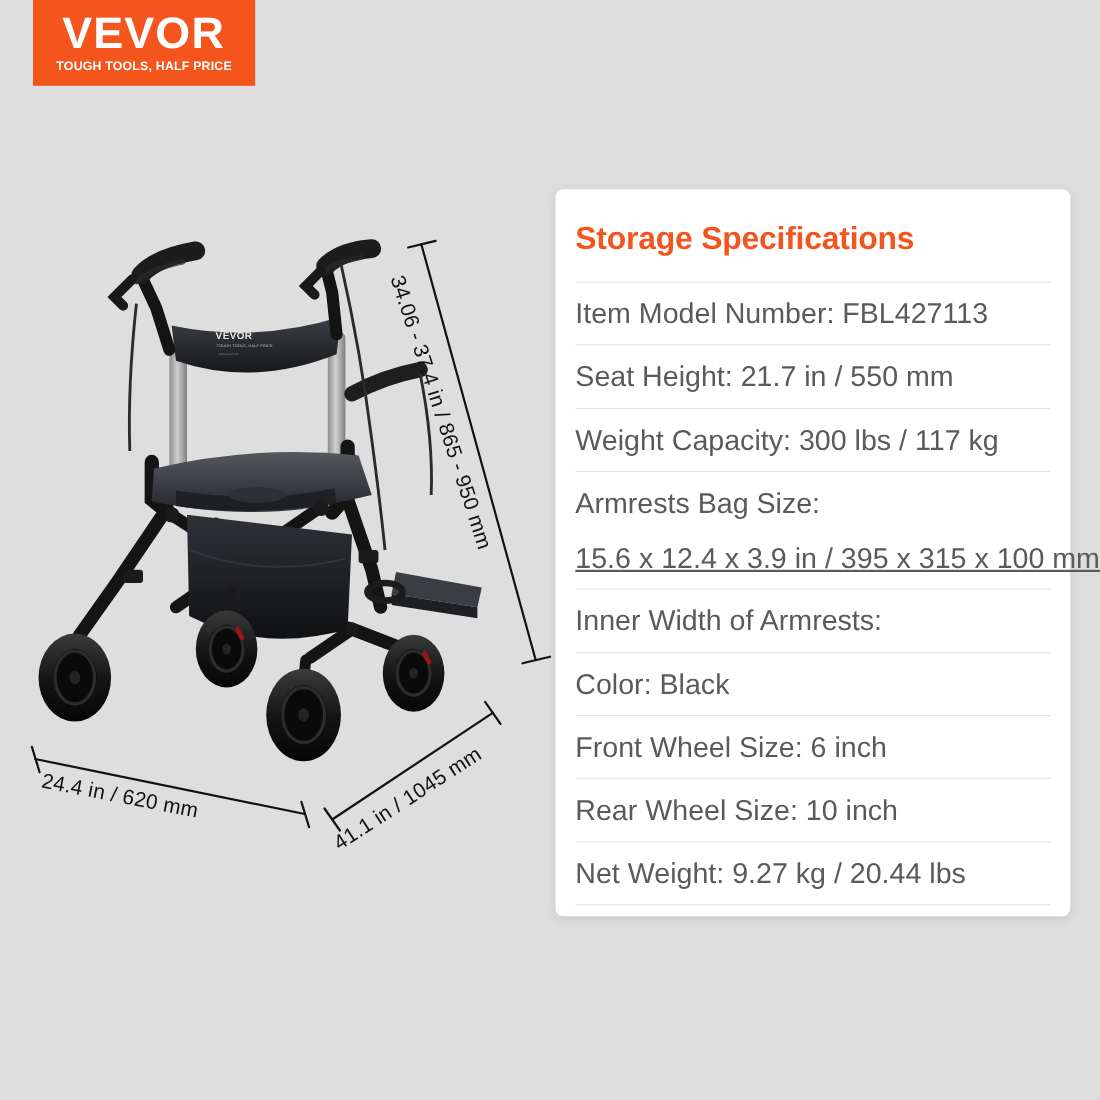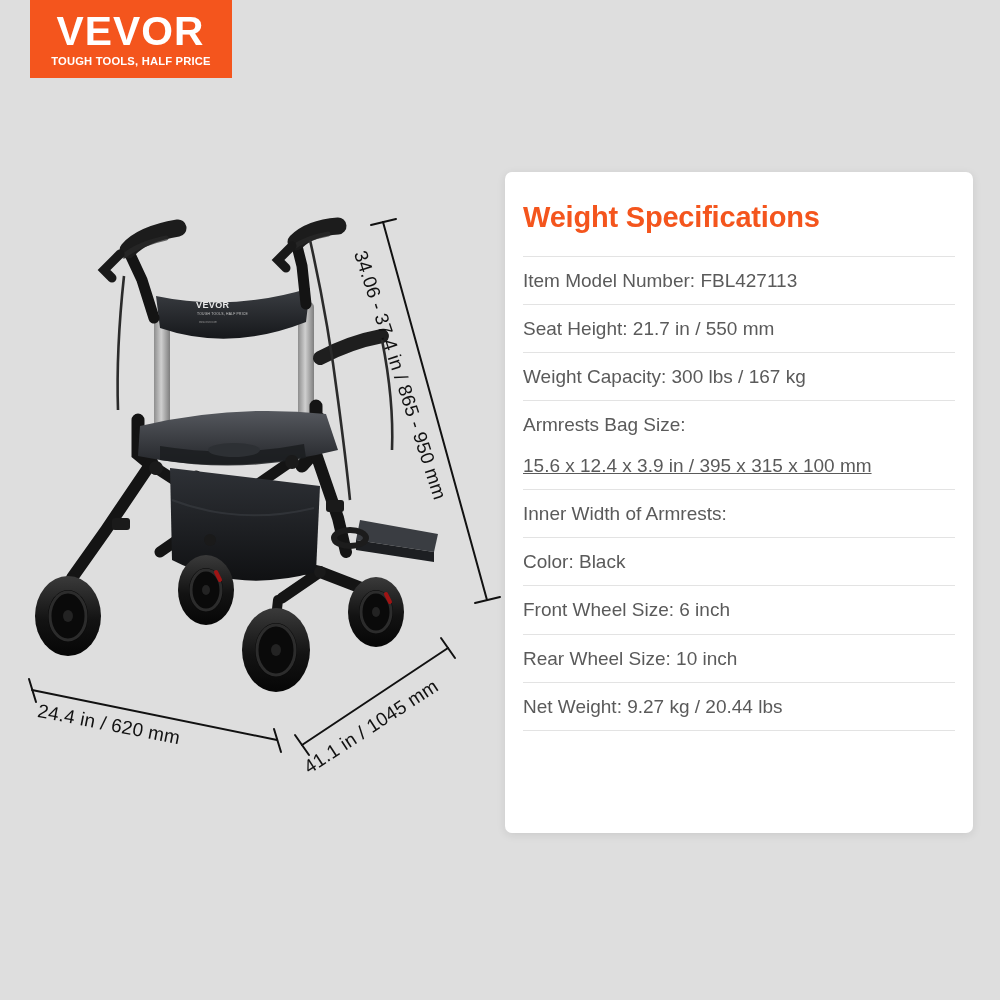--- a/index.html
+++ b/index.html
@@ -42,21 +42,21 @@
     letter-spacing:-0.2px;
     line-height:1.1;
   }
   .spec-list{margin-top:22px;}
   .spec-row{
     border-bottom:1px solid #e3e3e3;
     padding:11px 0 11px 0;
   }
   .spec-row:first-child{border-top:1px solid #e3e3e3;}
   .spec-line{
-    color:#5a5a5a;font-size:19px;line-height:1.32;
+    color:#5a5a5a;font-size:26px;line-height:1.32;
     white-space:nowrap;
   }
   .spec-line.second{margin-top:16px;text-decoration:underline;}
 
   
   .product-area{position:absolute;left:20px;top:200px;width:480px;height:560px;}
 
   
   .dim-label{
     position:absolute;
@@ -234,30 +234,30 @@
       <line x1="295" y1="735" x2="309" y2="755"></line>
       <line x1="441" y1="638" x2="455" y2="658"></line>
     </g>
   </svg>
 
   <div class="dim-label dim-h">34.06 - 37.4 in / 865 - 950 mm</div>
   <div class="dim-label dim-w">24.4 in / 620 mm</div>
   <div class="dim-label dim-d">41.1 in / 1045 mm</div>
 
   <div class="spec-panel">
-    <div class="spec-title">Weight Specifications</div>
+    <div class="spec-title">Storage Specifications</div>
     <div class="spec-list" id="spec-list">
         <div class="spec-row">
           <div class="spec-line">Item Model Number: FBL427113</div>
         </div>
         <div class="spec-row">
           <div class="spec-line">Seat Height: 21.7 in / 550 mm</div>
         </div>
         <div class="spec-row">
-          <div class="spec-line">Weight Capacity: 300 lbs / 167 kg</div>
+          <div class="spec-line">Weight Capacity: 300 lbs / 117 kg</div>
         </div>
         <div class="spec-row">
           <div class="spec-line">Armrests Bag Size:</div>
           <div class="spec-line second">15.6 x 12.4 x 3.9 in / 395 x 315 x 100 mm</div>
         </div>
         <div class="spec-row">
           <div class="spec-line">Inner Width of Armrests:</div>
         </div>
         <div class="spec-row">
           <div class="spec-line">Color: Black</div>

